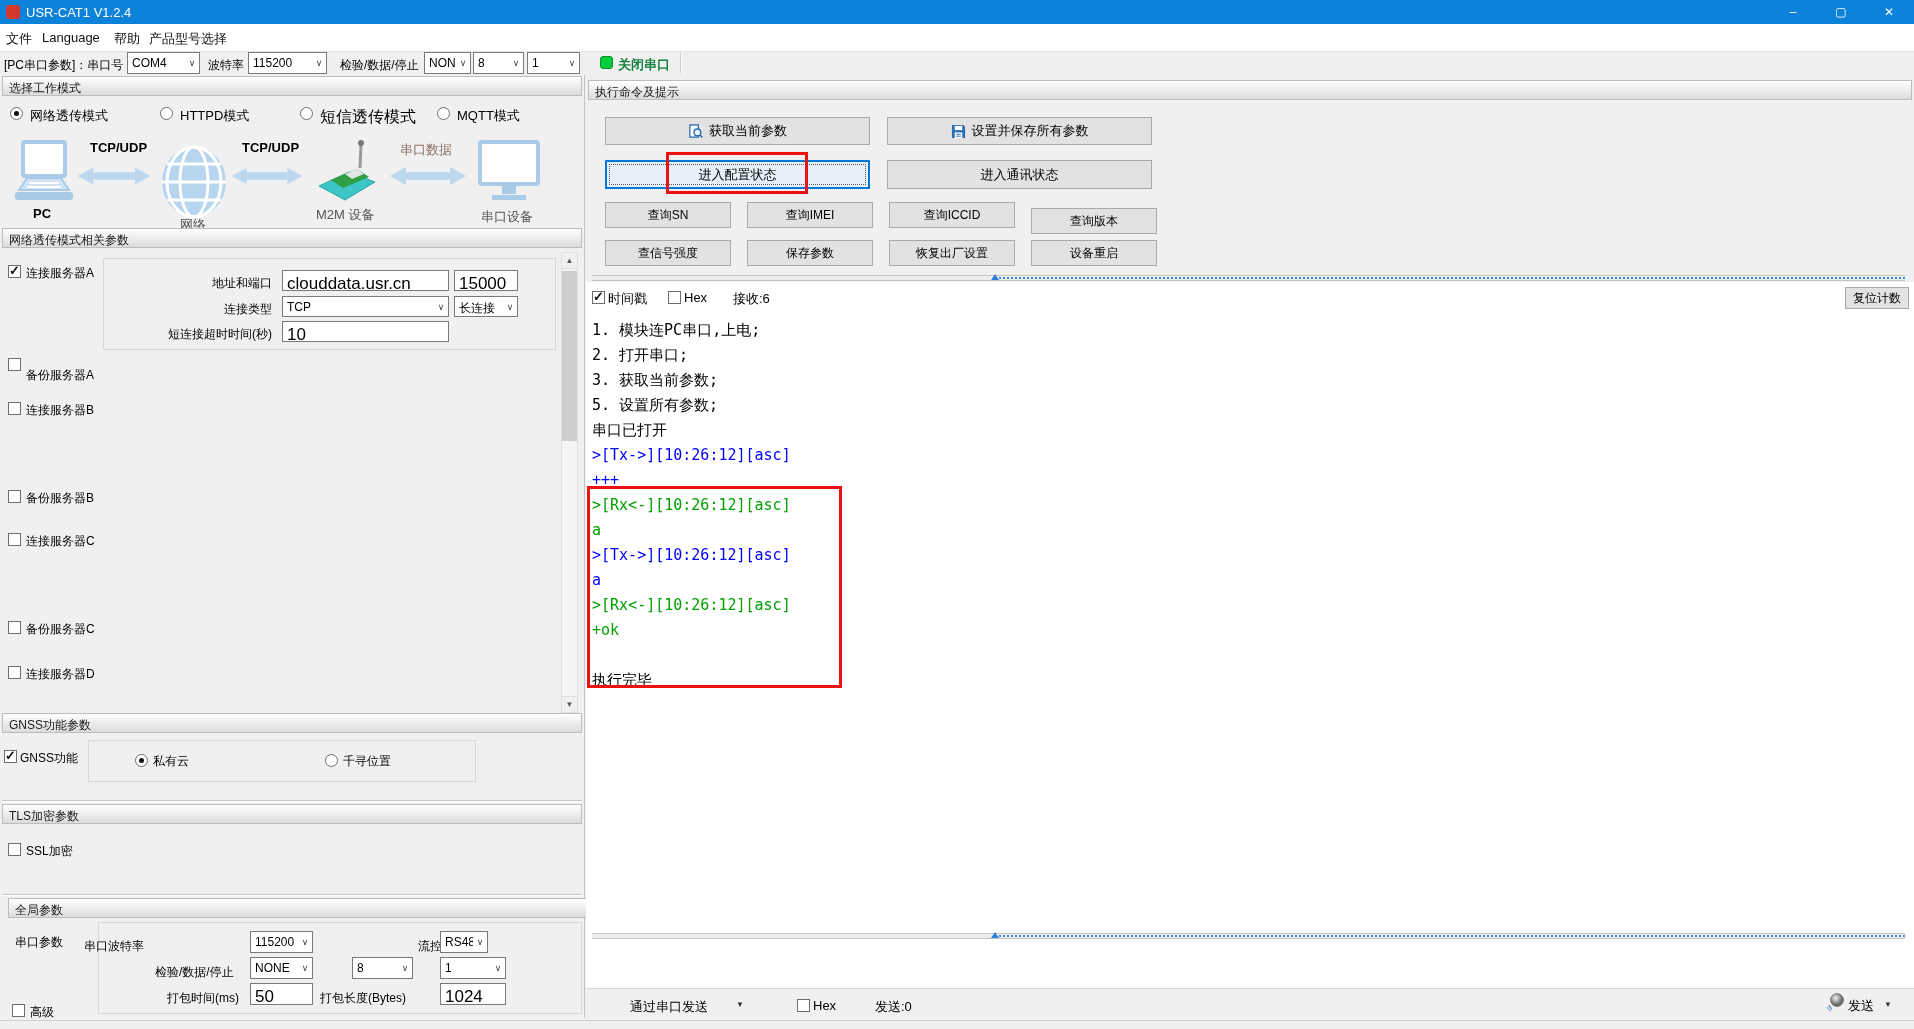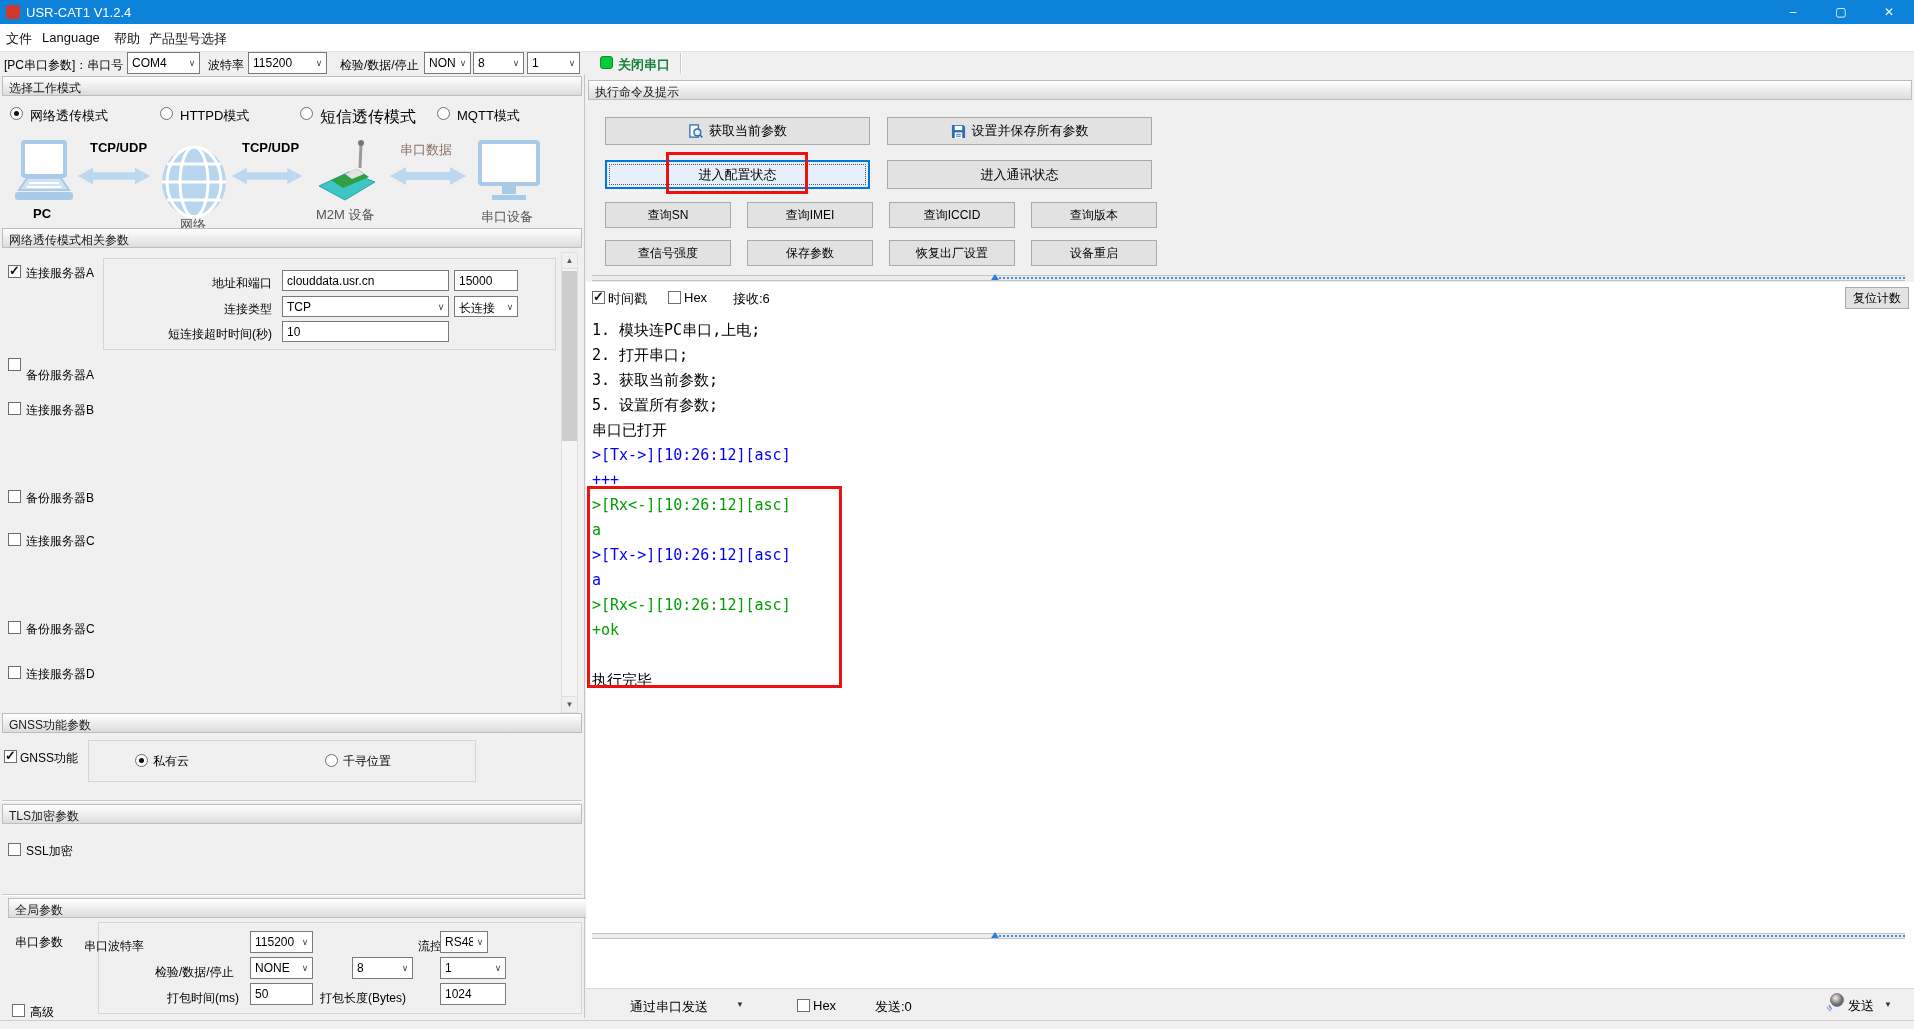--- a/index.html
+++ b/index.html
@@ -16,21 +16,21 @@
   .wbtn { top:0; width:46px; height:24px; display:flex; align-items:center; justify-content:center;
           color:#fff; font-size:12px; cursor:default; }
 
   
   .menubar { left:0; top:24px; width:1914px; height:28px; background:#fff; border-bottom:1px solid #e4e4e4; }
   .menu-item { top:6px; font-size:13px; color:#111; white-space:nowrap; }
   .toolbar { left:0; top:52px; width:1914px; height:23px; background:#f0f0f0; }
   .combo { background:#fff; border:1px solid #7a7a7a; display:flex; font-size:12px; overflow:hidden; }
   .combo .v { flex:1; padding:3px 0 0 4px; white-space:nowrap; overflow:hidden; }
   .combo .arr { width:14px; text-align:center; color:#444; font-size:9px; padding-top:5px; }
-  .inp { background:#fff; border:1px solid #7a7a7a; font-size:12px; padding:3px 0 0 4px;
+  .inp { background:#fff; border:1px solid #7a7a7a; font-size:17px; padding:3px 0 0 4px;
          white-space:nowrap; overflow:hidden; }
   .green-dot { width:13px; height:13px; background:#00cd3a; border:1px solid #0a8f2a; border-radius:3px; }
   .close-port { font-size:13px; font-weight:bold; color:#15803d; white-space:nowrap; }
   .vsep { width:1px; background:#c8c8c8; box-shadow:1px 0 0 #fff; }
 
   
   .hdr { height:20px; background:linear-gradient(180deg,#ffffff,#dcdcdc);
          border:1px solid #bdbdbd; font-size:12px; color:#1a1a1a;
          padding:3px 0 0 6px; white-space:nowrap; }
 
@@ -319,21 +319,21 @@
 
     <div class="abs btn small" style="left:19px; top:127px; width:126px; height:26px;">
         <span>查询SN</span>
       </div>
     <div class="abs btn small" style="left:161px; top:127px; width:126px; height:26px;">
         <span>查询IMEI</span>
       </div>
     <div class="abs btn small" style="left:303px; top:127px; width:126px; height:26px;">
         <span>查询ICCID</span>
       </div>
-    <div class="abs btn small" style="left:445px; top:127px; width:126px; height:26px;">
+    <div class="abs btn small" style="left:445px; top:133px; width:126px; height:26px;">
         <span>查询版本</span>
       </div>
 
     <div class="abs btn small" style="left:19px; top:165px; width:126px; height:26px;">
         <span>查信号强度</span>
       </div>
     <div class="abs btn small" style="left:161px; top:165px; width:126px; height:26px;">
         <span>保存参数</span>
       </div>
     <div class="abs btn small" style="left:303px; top:165px; width:126px; height:26px;">

